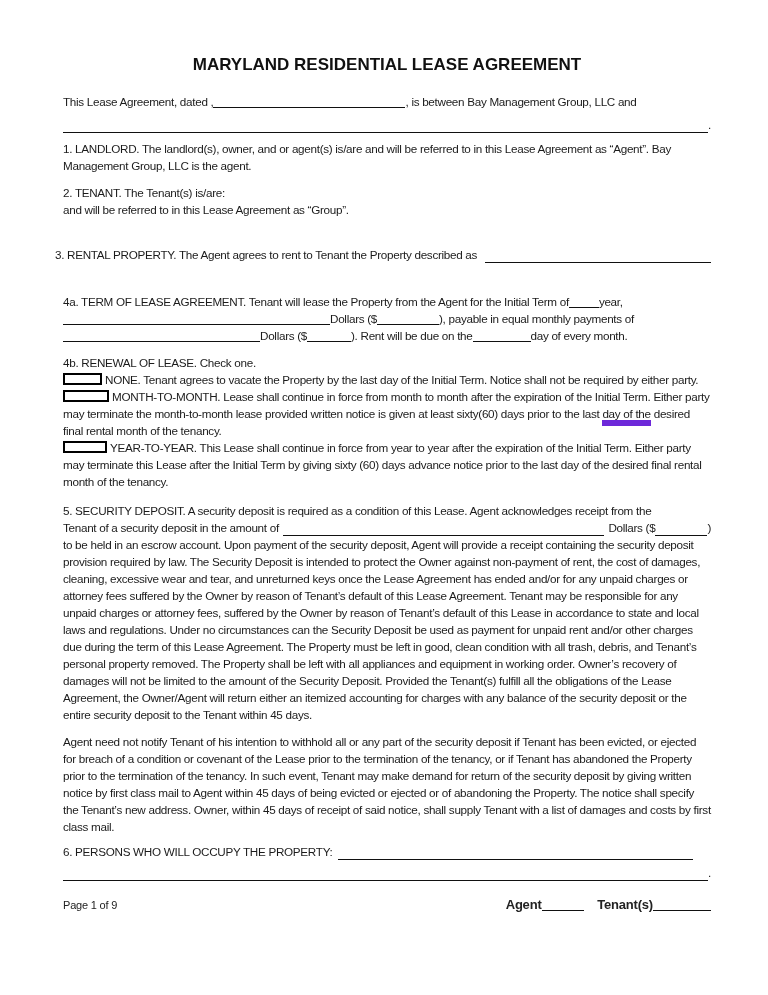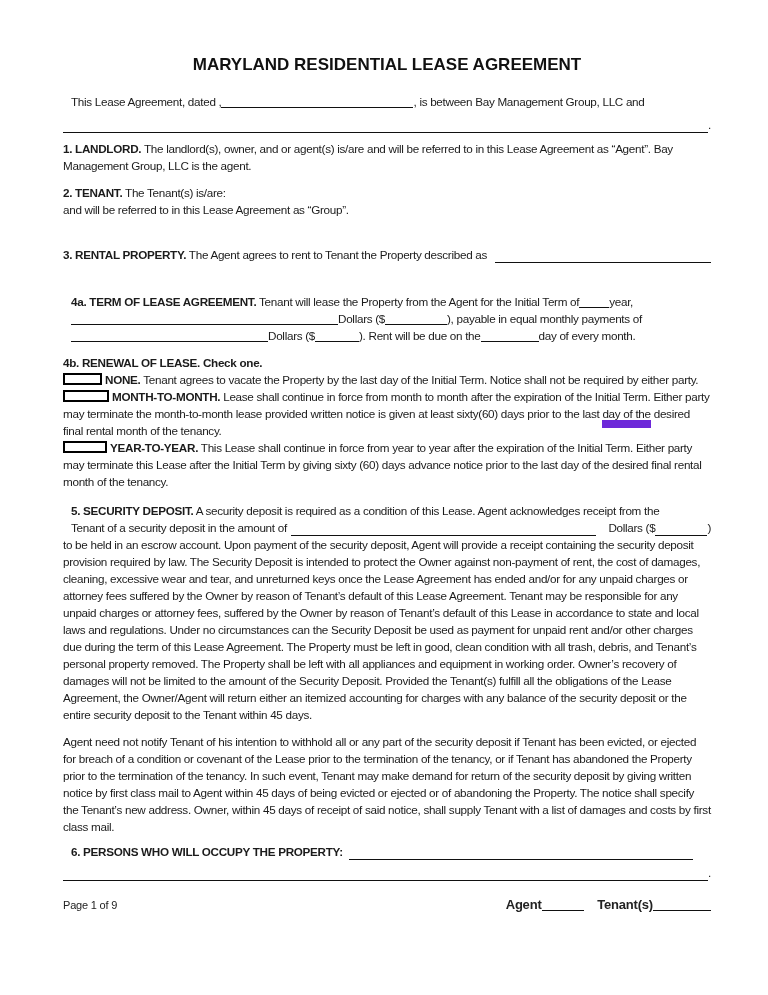--- a/index.html
+++ b/index.html
@@ -3,36 +3,36 @@
 <meta charset="utf-8">
 <style>
   html,body{margin:0;padding:0;background:#e8e8e8;}
   .page{
     width:768px;height:995px;background:#ffffff;margin:0 auto;position:relative;
     font-family:"Liberation Sans",sans-serif;
     font-size:11.7px;letter-spacing:-0.3px;line-height:17px;color:#1b1b1b;
     overflow:hidden;
   }
   .content{padding:52px 57px 4px 63px;}
-  .b{font-weight:bold;}
+  .b{font-weight:normal;}
   h1.title{
     margin:0;text-align:center;font-size:17px;font-weight:bold;color:#111;
     line-height:26px;letter-spacing:0;
   }
   .blank{
     display:inline-block;border-bottom:1px solid #111;height:13px;vertical-align:-2px;
   }
   .row{display:flex;align-items:flex-end;}
   .row .fill{flex:1;}
-  .nowrap{white-space:nowrap;margin-left:8px;}
+  .nowrap{white-space:nowrap;}
   .cbx{
     display:inline-block;width:35px;height:8px;border:2px solid #000;background:#fff;
     vertical-align:-1px;margin-right:3px;
   }
-  .art-u{border-bottom:8px solid #6d28d9;}
+  .art-u{border-bottom:6px solid #6d28d9;}
   .intro-l1{margin-top:15px;}
   .intro-l2{margin-top:6px;height:17px;}
   .sec1{margin-top:7px;}
   .sec2{margin-top:10px;}
   .sec3{margin-top:28px;margin-left:-8px;}
   .sec4a{margin-top:30px;}
   .sec4b{margin-top:10px;}
   .sec5{margin-top:12px;}
   .sec5-para2{margin-top:10px;}
   .sec6{margin-top:8px;}

